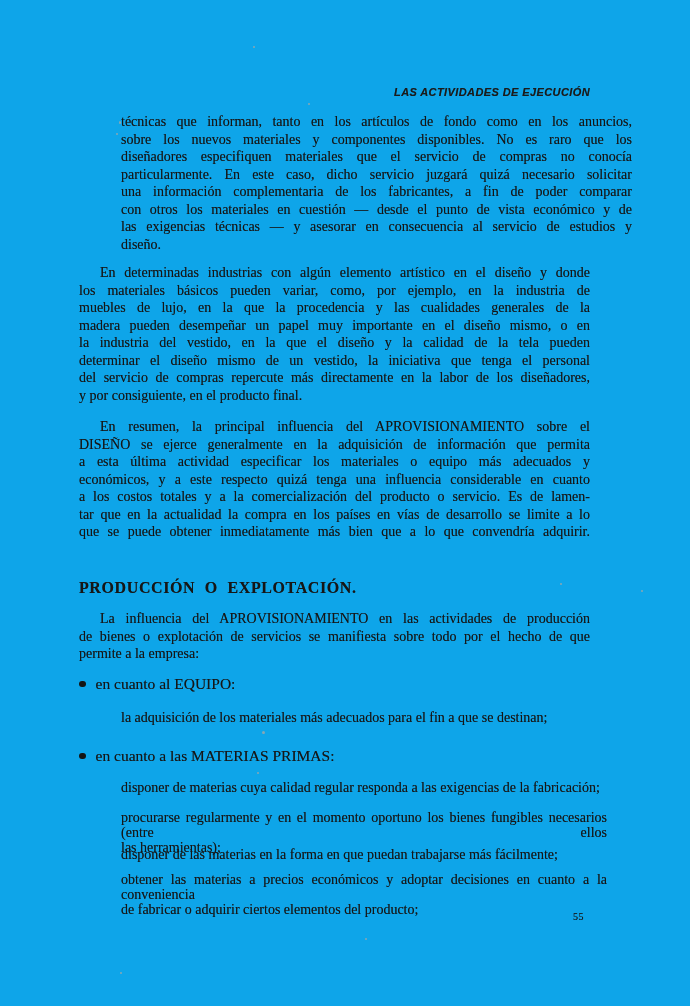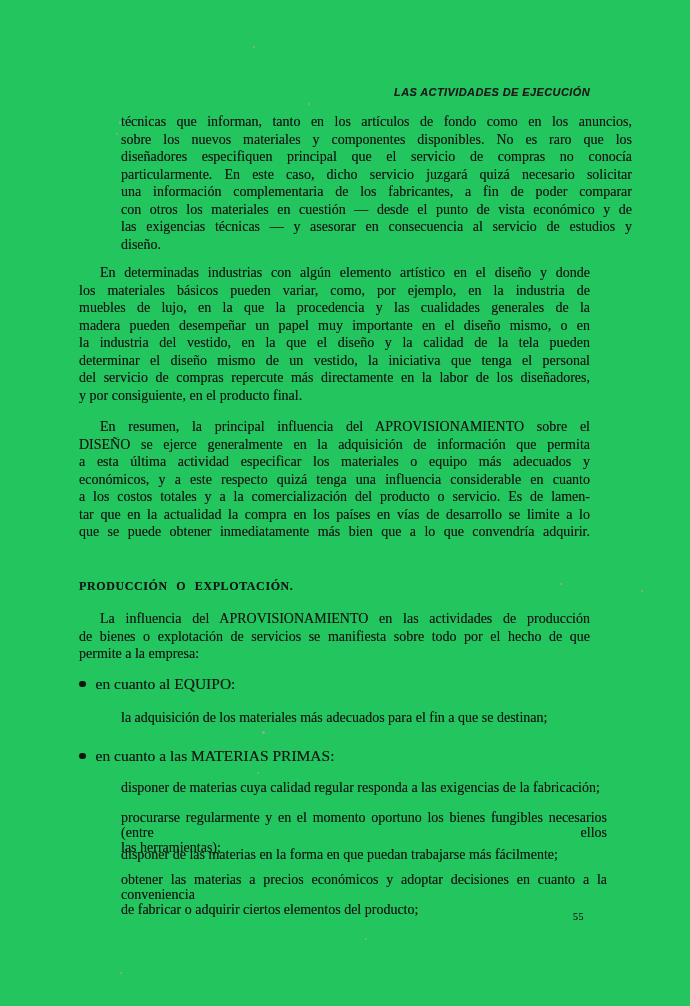--- a/index.html
+++ b/index.html
@@ -1,20 +1,20 @@
 <!DOCTYPE html>
 <html><head>
 <meta charset="utf-8">
 <style>
   html, body { margin: 0; padding: 0; background: #ffffff; }
   .page {
     position: relative;
     width: 690px;
     height: 1006px;
-    background: #22c55e;
+    background: #0ea5e9;
     color: #161616;
     font-family: "Liberation Serif", serif;
     overflow: hidden;
     text-shadow: 0 0 0.4px rgba(25,25,25,0.55);
   }
   .running-head {
     position: absolute;
     top: 86px;
     right: 100px;
     font-family: "Liberation Sans", sans-serif;
@@ -36,21 +36,21 @@
   #p2 { top: 264px; }
   #p3 { top: 418px; }
   #p4 { top: 610px; }
   .jline { text-align: justify; text-align-last: justify; }
   .jline.last { text-align-last: left; }
   .jline.indent { text-indent: 21px; }
   .section-heading {
     position: absolute;
     left: 79px;
     top: 579px;
-    font-size: 12px;
+    font-size: 16px;
     font-weight: 700;
     letter-spacing: 0.6px;
     word-spacing: 5px;
     white-space: nowrap;
   }
   .bullet-item {
     position: absolute;
     left: 79px;
     font-size: 15.5px;
     white-space: nowrap;
@@ -96,21 +96,21 @@
 </head>
 <body>
 
 <div class="page">
 
   <div class="running-head">LAS ACTIVIDADES DE EJECUCIÓN</div>
 
   <div class="para" id="p1">
       <div class="jline">técnicas que informan, tanto en los artículos de fondo como en los anuncios,</div>
       <div class="jline">sobre los nuevos materiales y componentes disponibles. No es raro que los</div>
-      <div class="jline">diseñadores especifiquen principal que el servicio de compras no conocía</div>
+      <div class="jline">diseñadores especifiquen materiales que el servicio de compras no conocía</div>
       <div class="jline">particularmente. En este caso, dicho servicio juzgará quizá necesario solicitar</div>
       <div class="jline">una información complementaria de los fabricantes, a fin de poder comparar</div>
       <div class="jline">con otros los materiales en cuestión — desde el punto de vista económico y de</div>
       <div class="jline">las exigencias técnicas — y asesorar en consecuencia al servicio de estudios y</div>
       <div class="jline last">diseño.</div>
     </div>
 
   <div class="para" id="p2">
       <div class="jline indent">En determinadas industrias con algún elemento artístico en el diseño y donde</div>
       <div class="jline">los materiales básicos pueden variar, como, por ejemplo, en la industria de</div>

